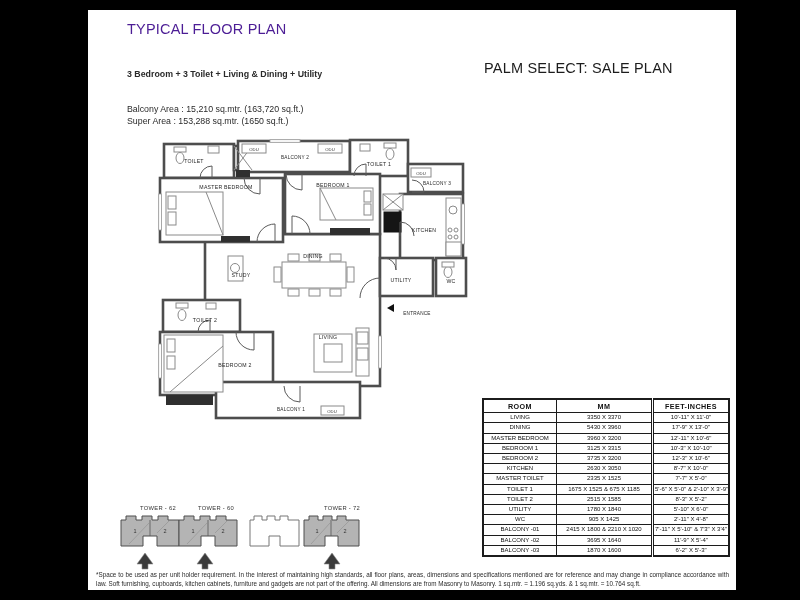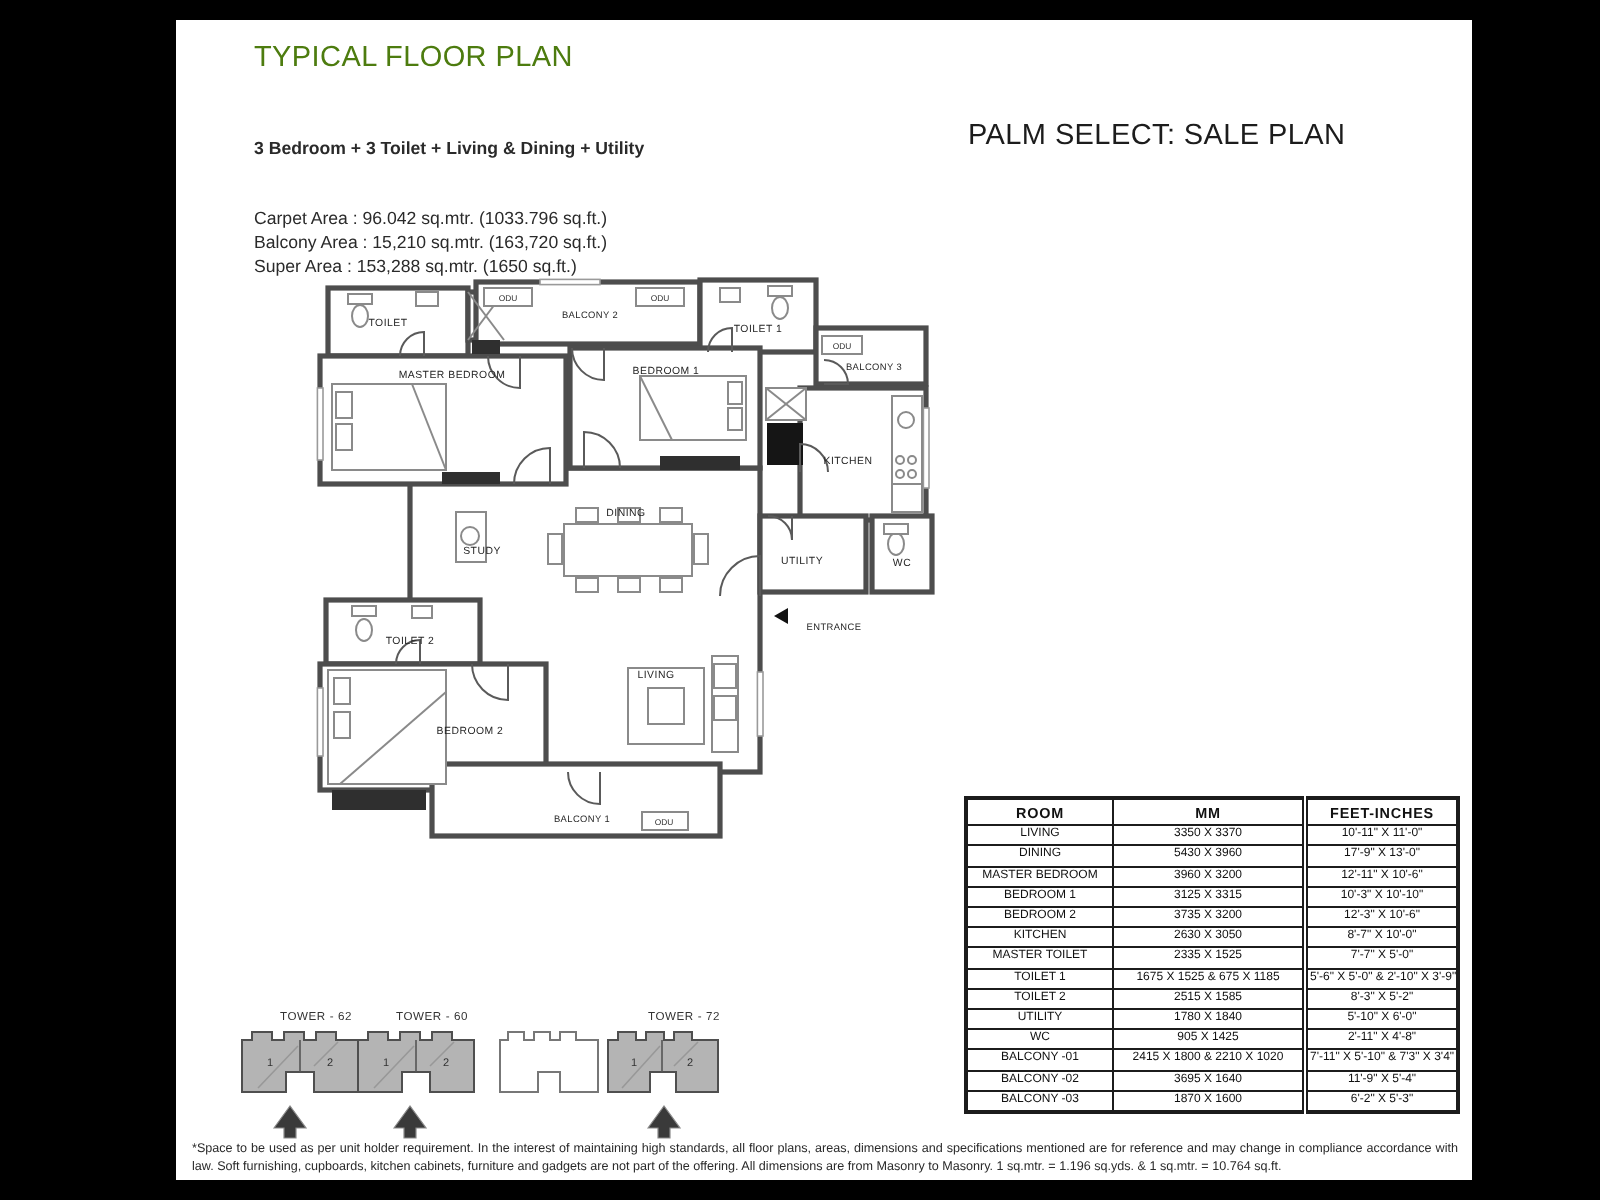--- a/index.html
+++ b/index.html
@@ -1,20 +1,20 @@
 <!DOCTYPE html>
 <html><head>
 <meta charset="utf-8">
 <style>
   html,body{margin:0;padding:0;}
   body{width:800px;height:600px;background:#000;position:relative;overflow:hidden;
        font-family:"Liberation Sans",sans-serif;-webkit-font-smoothing:antialiased;}
   .page{position:absolute;left:88px;top:10px;width:648px;height:580px;background:#fff;color:#1b1b1b;}
 
-  .title{position:absolute;left:39px;top:10px;font-size:14.5px;line-height:19px;letter-spacing:.2px;color:#4d7c0f;}
+  .title{position:absolute;left:39px;top:10px;font-size:14.5px;line-height:19px;letter-spacing:.2px;color:#4c1d95;}
   .plan-name{position:absolute;left:396px;top:10px;font-size:14.5px;letter-spacing:.2px;color:#1c1c1c;white-space:nowrap;margin-top:40px;}
 
   .details{position:absolute;left:39px;top:58px;font-size:8.8px;line-height:12px;color:#2a2a2a;}
   .details .config{margin-bottom:23px;font-weight:bold;}
 
   .floorplan{position:absolute;left:62px;top:126px;width:332px;height:302px;}
   .wall rect{fill:#fff;stroke:#4d4d4d;stroke-width:2.6;}
   .win rect{fill:#fff;stroke:#9a9a9a;stroke-width:.8;}
   .hatchwall rect{fill:#2f2f2f;}
   .furn rect,.furn circle,.furn ellipse{fill:#fff;stroke:#8a8a8a;stroke-width:1;}
@@ -52,21 +52,20 @@
 
 <div class="page">
 
   <div class="title">
     <div>TYPICAL FLOOR PLAN</div>
   </div>
   <div class="plan-name">PALM SELECT: SALE PLAN</div>
 
   <div class="details">
     <div class="config">3 Bedroom + 3 Toilet + Living &amp; Dining + Utility</div>
-    <div>Carpet Area : 96.042 sq.mtr. (1033.796 sq.ft.)</div>
     <div>Balcony Area : 15,210 sq.mtr. (163,720 sq.ft.)</div>
     <div>Super Area : 153,288 sq.mtr. (1650 sq.ft.)</div>
   </div>
 
   <div class="floorplan">
     <svg viewBox="0 0 332 302" width="332" height="302">
 
       <g class="wall">
         <rect x="55" y="98" width="175" height="152"></rect>
         <rect x="14" y="8" width="70" height="34"></rect>

